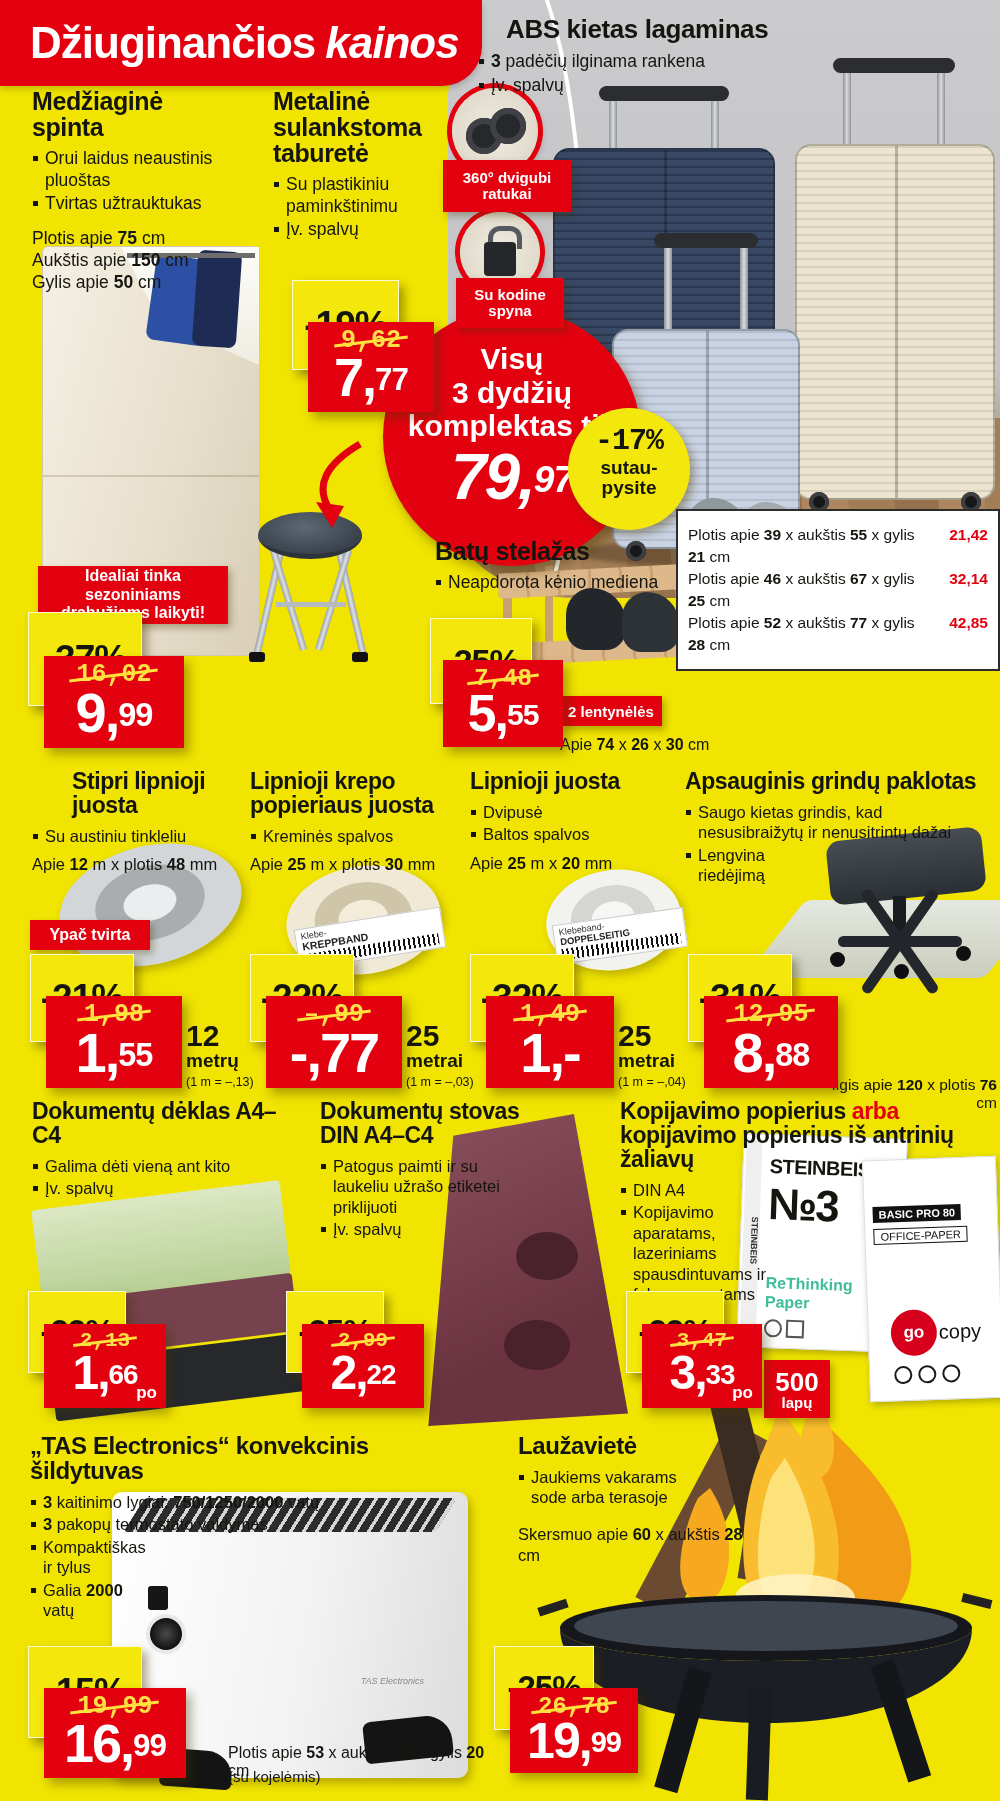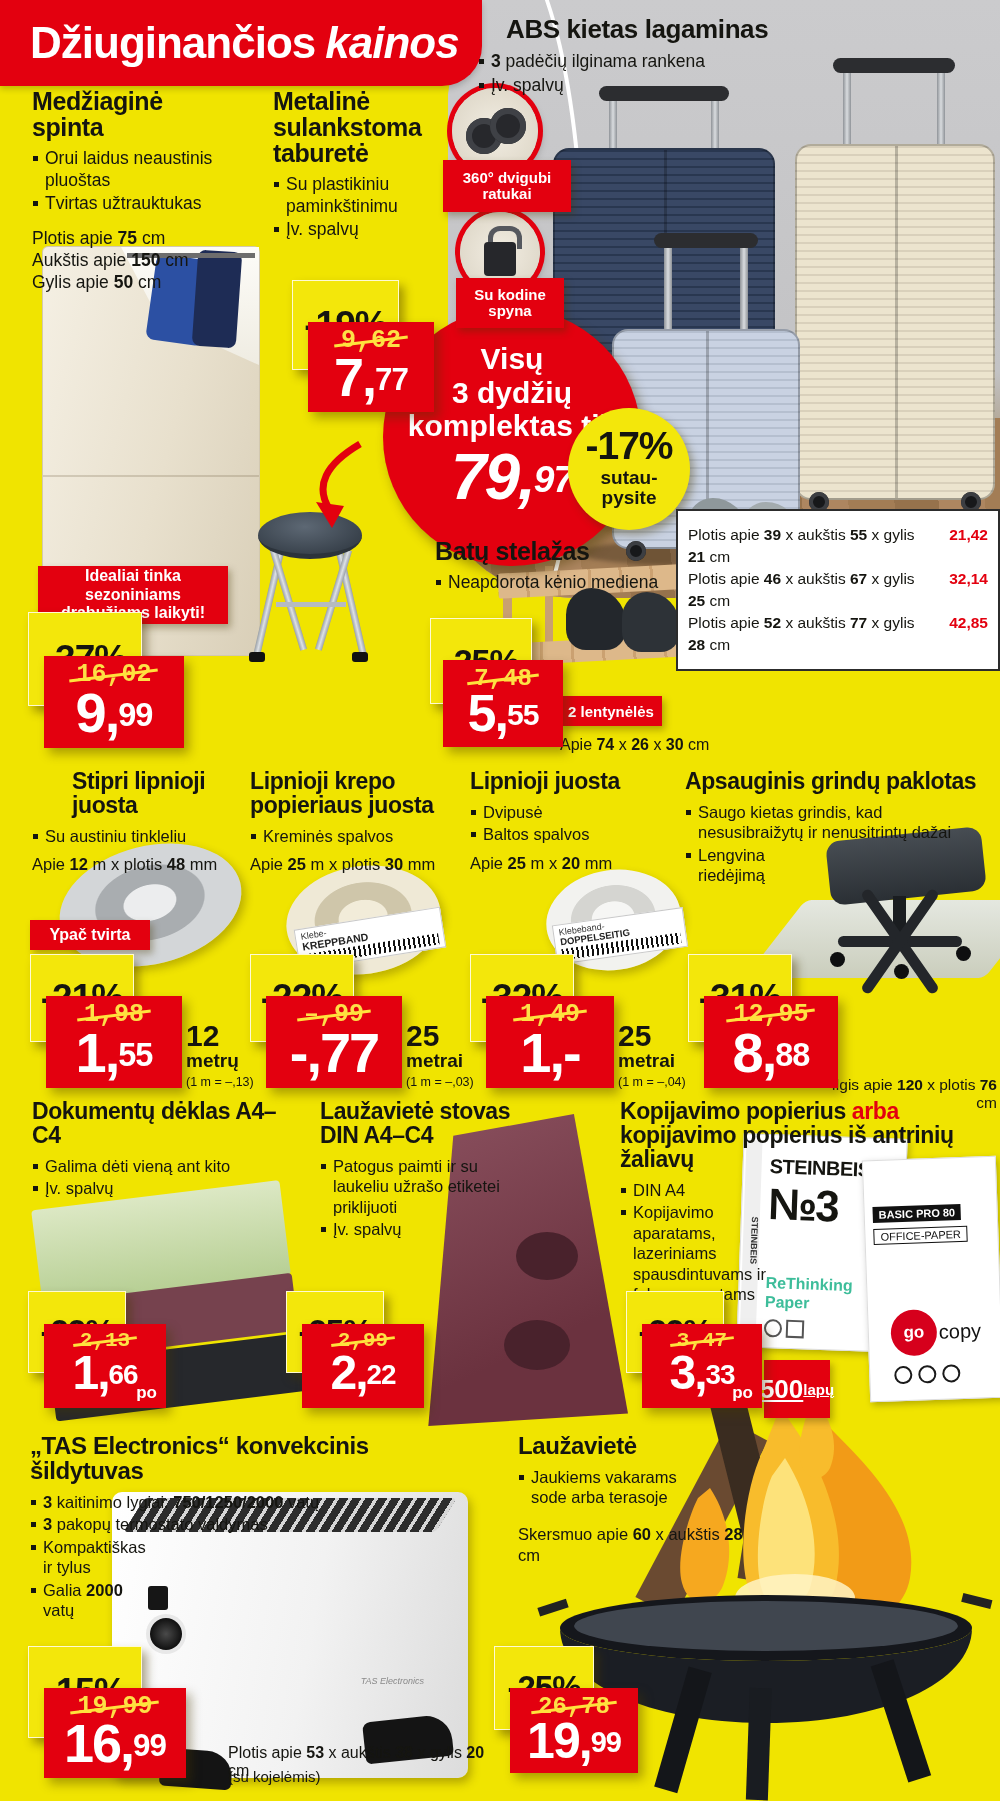--- a/index.html
+++ b/index.html
@@ -180,21 +180,21 @@
     <div class="wheel" style="right:14px;bottom:-2px;"></div>
   </div>
 
   <div class="circle-red" style="left:383px;top:308px;width:258px;height:258px;padding-top:34px;box-sizing:border-box;">
     <div class="l">Visų</div>
     <div class="l">3 dydžių</div>
     <div class="l">komplektas tik</div>
     <div class="new" style="font-size:64px;margin-top:6px;font-style:italic;"><span>79,</span><sup>97</sup></div>
   </div>
   <div class="circle-yel" style="left:568px;top:408px;width:122px;height:122px;padding-top:16px;box-sizing:border-box;">
-    <div style="font-size:39px;font-weight:bold;letter-spacing:-1px;">-17%</div>
+    <div style="font-size:30px;font-weight:bold;letter-spacing:-1px;font-family:Liberation Mono, monospace;">-17%</div>
     <div style="font-size:19px;font-weight:bold;line-height:1.05;">sutau-</div>
     <div style="font-size:19px;font-weight:bold;line-height:1.05;">pysite</div>
   </div>
 
   <div class="sizesbox" style="left:676px;top:509px;width:300px;">
     <div class="row">
         <span>Plotis apie <b>39</b> x aukštis <b>55</b> x gylis <b>21</b> cm</span>
         <span class="pr">21,42</span>
       </div>
     <div class="row">
@@ -379,21 +379,21 @@
   <div class="txtline dim" style="left:815px;top:1076px;width:182px;font-size:15.5px;text-align:right;">Ilgis apie <b>120</b> x plotis <b>76</b> cm</div>
 
   <div class="dcol" style="left:32px;top:1100px;width:250px;">
     <h2 class="h2" style="font-size:23px;">Dokumentų dėklas A4–C4</h2>
     <ul class="b" style="font-size:16.5px;">
       <li>Galima dėti vieną ant kito</li>
       <li>Įv. spalvų</li>
     </ul>
   </div>
   <div class="dcol" style="left:320px;top:1100px;width:215px;">
-    <h2 class="h2" style="font-size:23px;">Laužavietė stovas DIN A4–C4</h2>
+    <h2 class="h2" style="font-size:23px;">Dokumentų stovas DIN A4–C4</h2>
     <ul class="b" style="font-size:16.5px;">
       <li>Patogus paimti ir su laukeliu užrašo etiketei priklijuoti</li>
       <li>Įv. spalvų</li>
     </ul>
   </div>
   <div class="dcol" style="left:620px;top:1100px;width:374px;">
     <h2 class="h2" style="font-size:23px;"><span>Kopijavimo popierius </span><span style="color:#e3000f;">arba</span><span> kopijavimo popierius iš antrinių žaliavų</span></h2>
     <ul class="b" style="font-size:16.5px;width:155px;">
       <li>DIN A4</li>
       <li>Kopijavimo aparatams, lazeriniams spausdintuvams ir fakso aparatams</li>
@@ -440,21 +440,21 @@
   <div class="pbox" style="left:302px;top:1324px;width:114px;padding-bottom:14px;">
     <div class="old" style="font-size:21px;">2,99</div>
     <div class="new" style="font-size:48px;"><span>2,</span><sup>22</sup></div>
   </div>
   <div class="disc" style="left:626px;top:1291px;width:96px;height:80px;font-size:33px;">-22%</div>
   <div class="pbox" style="left:642px;top:1324px;width:112px;padding-bottom:14px;">
     <div class="old" style="font-size:21px;">3,47</div>
     <div class="new" style="font-size:48px;"><span>3,</span><sup>33</sup></div>
     <div class="po">po</div>
   </div>
-  <div class="rbadge" style="left:764px;top:1360px;width:66px;height:58px;flex-direction:row;line-height:1;text-decoration:underline;">
+  <div class="rbadge" style="left:764px;top:1360px;width:66px;height:58px;flex-direction:column;line-height:1;">
     <div style="font-size:26px;">500</div>
     <div style="font-size:15px;">lapų</div>
   </div>
 
   <div class="dcol" style="left:30px;top:1434px;width:450px;">
     <h2 class="h2" style="font-size:24px;">„TAS Electronics“ konvekcinis šildytuvas</h2>
     <ul class="b" style="font-size:16.5px;width:440px;">
       <li><b>3</b> kaitinimo lygiai: <b>750/1250/2000</b> vatų</li>
       <li><b>3</b> pakopų termostato valdymas</li>
     </ul>

